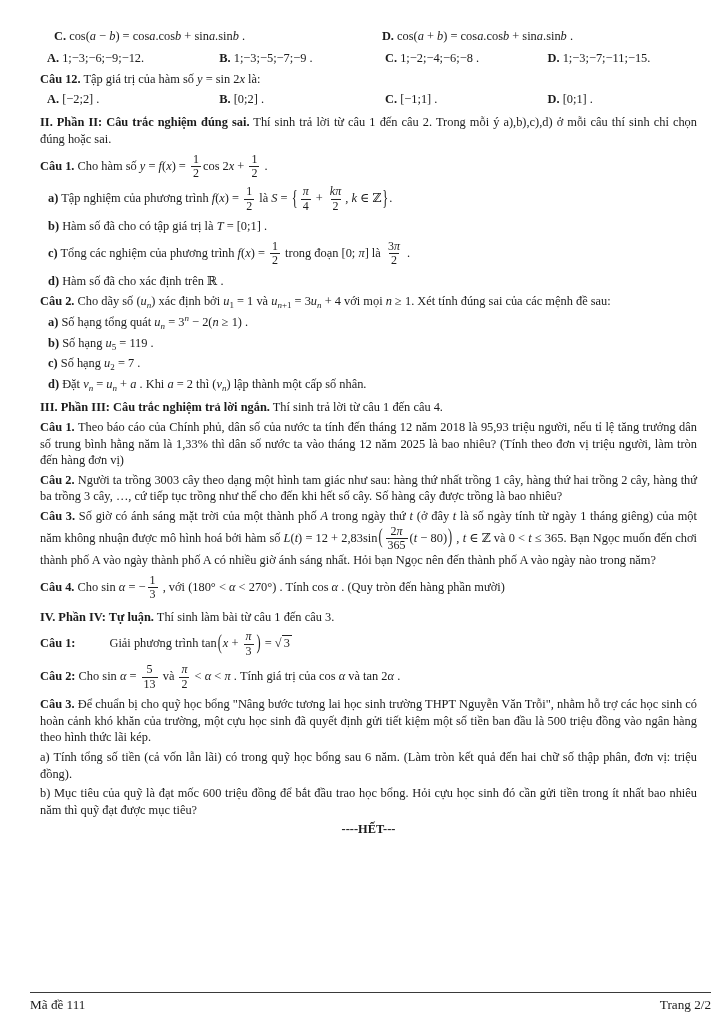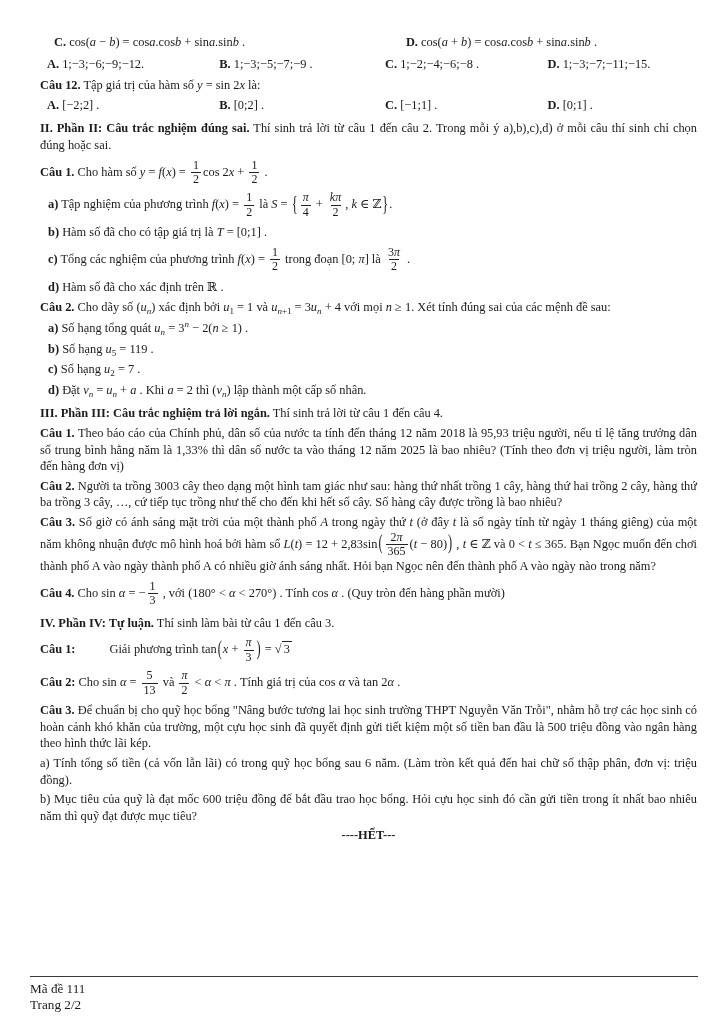--- a/index.html
+++ b/index.html
@@ -15,36 +15,36 @@
   .blk{margin:3px 0;}
   .q{text-align:justify;}
   .part{margin-top:7px;text-align:justify;}
   .sub{padding-left:8px;margin:4px 0;}
   .tall{margin:5px 0;}
   .center{text-align:center;margin-top:0;}
   .sb{font-weight:bold;}
   .st{}
   .sm{white-space:normal;}
   .sm i{font-style:italic;}
-  .cols2{display:grid;grid-template-columns:51% 49%;padding-left:14px;margin:8px 0 5px;gap:24px;}
+  .cols2{display:grid;grid-template-columns:51% 49%;padding-left:14px;margin:2px 0 5px;}
   .cols4{display:grid;grid-template-columns:26.5% 25.5% 25% 23%;padding-left:7px;margin:2px 0 5px;}
   .col{white-space:nowrap;}
   .fr{display:inline-flex;flex-direction:column;align-items:center;vertical-align:middle;
       margin:0 2px;line-height:1.12;text-align:center;}
   .fr .num,.fr .den{padding:0 2px;font-size:12px;}
   .fr .den{border-top:1px solid #222;}
   .sqrt{white-space:nowrap;}
   .sqrt .rad{border-top:1px solid #222;padding:0 2px;}
   .bd{display:inline-block;transform:scaleY(1.65);transform-origin:center;margin:0 1px;
       font-weight:400;}
   sub,sup{font-size:9px;line-height:0;}
   .footer{
-    position:absolute;left:30px;right:27px;bottom:10px;
+    position:absolute;left:30px;right:14px;bottom:10px;
     border-top:1.6px solid #3a3a3a;display:flex;justify-content:space-between;
-    padding-top:4px;font-size:13.2px;flex-direction:column;
+    padding-top:4px;font-size:13.2px;
   }
 </style>
 </head>
 <body>
 
 <div class="page">
   <div class="doc-body">
       <div class="blk cols2">
         <div class="col"><span class="sb">C.</span><span class="sm"> cos(<i>a</i> − <i>b</i>) = cos<i>a</i>.cos<i>b</i> + sin<i>a</i>.sin<i>b</i></span><span class="st"> .</span></div>
         <div class="col"><span class="sb">D.</span><span class="sm"> cos(<i>a</i> + <i>b</i>) = cos<i>a</i>.cos<i>b</i> + sin<i>a</i>.sin<i>b</i></span><span class="st"> .</span></div>

